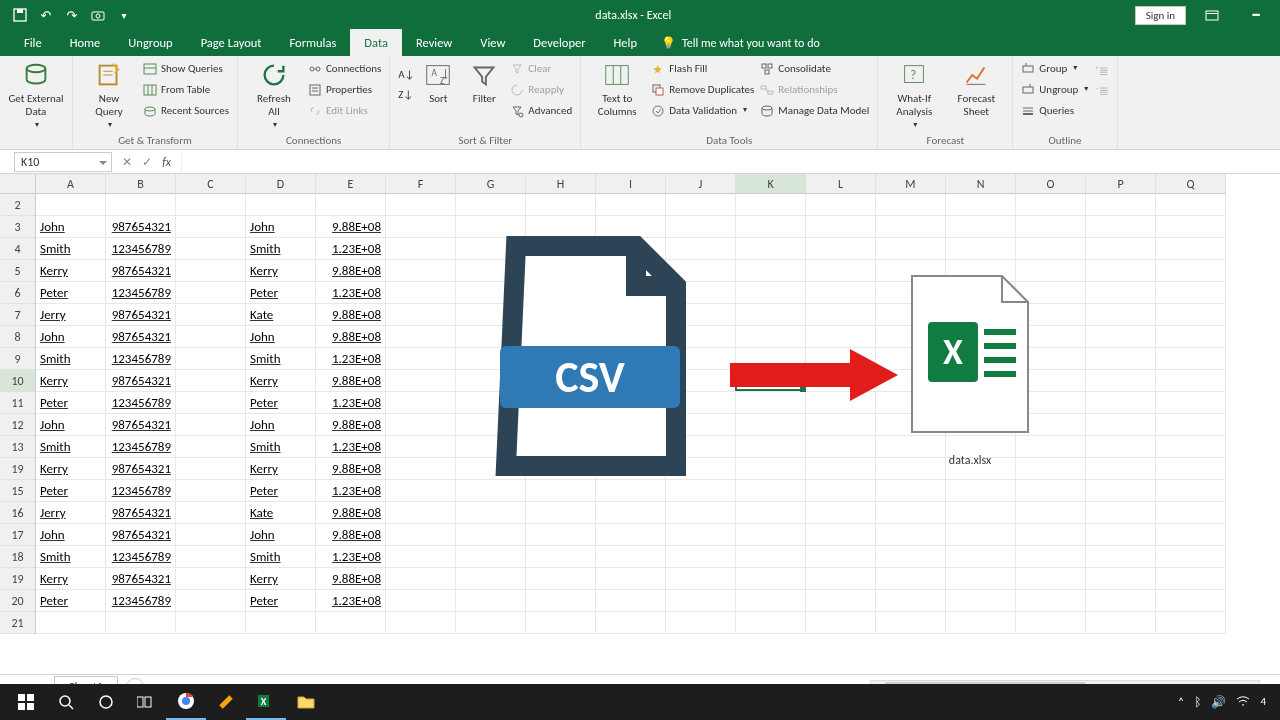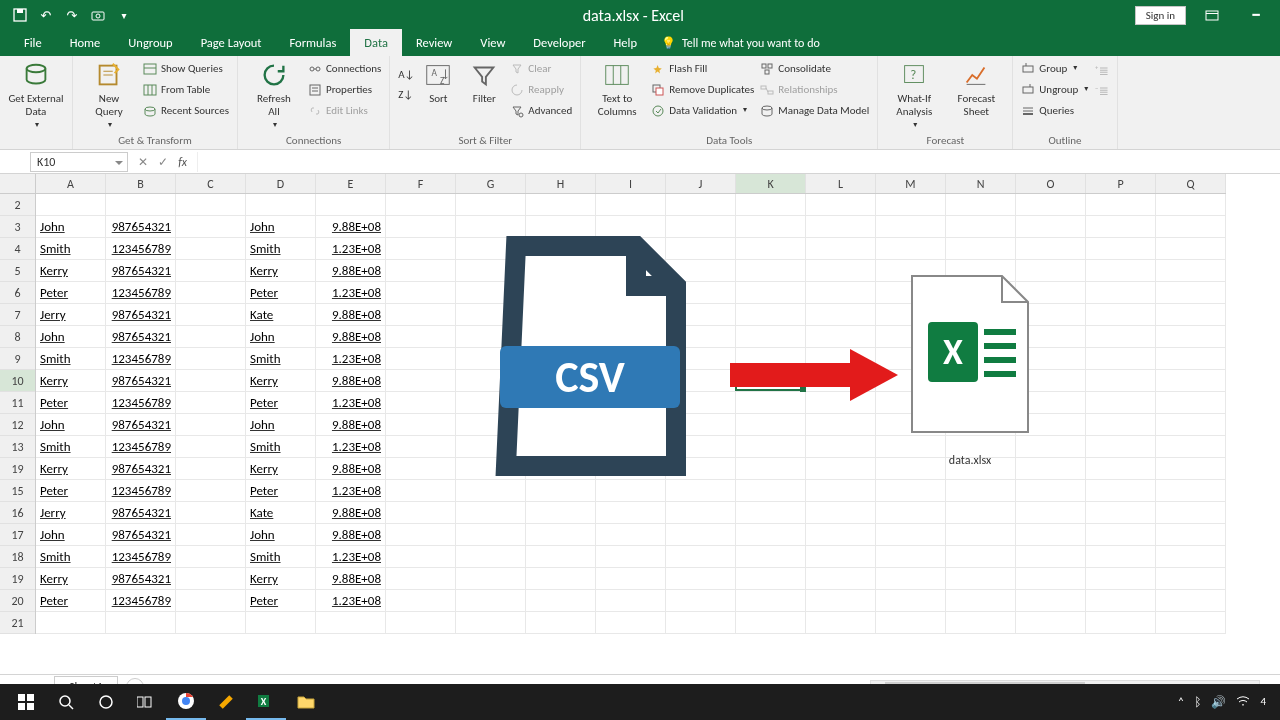--- a/index.html
+++ b/index.html
@@ -1,21 +1,21 @@
 <!DOCTYPE html>
 <html><head>
 <meta charset="utf-8">
 <style>
 * { margin:0; padding:0; box-sizing:border-box; font-family:"Segoe UI","Calibri",sans-serif; }
 body { width:1280px; height:720px; background:#fff; overflow:hidden; font-size:12px; color:#333; }
 
 .titlebar { height:30px; background:#0f6e3b; display:flex; align-items:center; color:#fff; }
 .qat { display:flex; align-items:center; gap:10px; padding-left:12px; }
 .qat .icon { width:16px; height:16px; display:flex; align-items:center; justify-content:center; font-size:13px; cursor:pointer; }
-.title-center { flex:1; text-align:center; font-size:16px; }
+.title-center { flex:1; text-align:center; font-size:12px; }
 .title-right { display:flex; align-items:center; gap:8px; padding-right:6px; }
 .signin-btn { background:#fff; color:#333; font-size:11px; padding:2px 10px; border:1px solid #c5c5c5; cursor:pointer; }
 .winbtn { width:36px; height:24px; display:flex; align-items:center; justify-content:center; font-size:12px; cursor:pointer; }
 
 .tabrow { height:26px; background:#0f6e3b; display:flex; align-items:flex-end; color:#fff; padding-left:10px; }
 .tab { padding:6px 14px; font-size:12.5px; cursor:pointer; }
 .tab.active { background:#f1f1f1; color:#217346; }
 .tabrow .tell { display:flex; align-items:center; gap:6px; padding:6px 10px; font-size:12px; }
 
 .ribbon { height:94px; background:#f1f1f1; border-bottom:1px solid #d4d4d4; display:flex; }
@@ -24,21 +24,21 @@
 .group-label { text-align:center; font-size:11px; color:#666; padding-top:2px; }
 .bigbtn { display:flex; flex-direction:column; align-items:center; width:56px; cursor:pointer; text-align:center; font-size:11px; line-height:1.2; gap:2px; }
 .bigbtn svg,.bigbtn .ico { width:30px; height:30px; }
 .col { display:flex; flex-direction:column; gap:3px; padding-top:2px; }
 .smallbtn { display:flex; align-items:flex-start; gap:4px; font-size:11px; cursor:pointer; white-space:nowrap; height:18px; }
 .smallbtn.dis { color:#a0a0a0; }
 .smallbtn .si { width:14px; height:14px; display:inline-block; }
 .chev { font-size:8px; margin-left:2px; }
 
 .formula-bar { height:24px; background:#fff; border-bottom:1px solid #d4d4d4; display:flex; align-items:center; }
-.namebox { width:98px; border:1px solid #ccc; margin:2px 0 2px 30px; height:20px; display:flex; align-items:center; padding:0 6px; font-size:12px; position:relative; }
+.namebox { width:98px; border:1px solid #ccc; margin:2px 0 2px 14px; height:20px; display:flex; align-items:center; padding:0 6px; font-size:12px; position:relative; }
 .namebox::after { content:""; position:absolute; right:4px; top:8px; border-left:4px solid transparent; border-right:4px solid transparent; border-top:4px solid #888; }
 .fb-icons { display:flex; gap:10px; padding:0 10px; color:#888; height:100%; align-items:center; }
 .fx { font-style:italic; font-size:12px; color:#555; }
 
 .sheet-area { position:relative; height:500px; overflow:hidden; background:#fff; }
 .corner { position:absolute; left:0; top:0; width:36px; height:20px; background:#f0f0f0; border-right:1px solid #ccc; border-bottom:1px solid #ccc; }
 .colheads { position:absolute; left:36px; top:0; height:20px; display:flex; background:#f0f0f0; border-bottom:1px solid #ccc; }
 .ch { width:70px; text-align:center; font-size:12px; border-right:1px solid #e1e1e1; line-height:20px; color:#444; }
 .rowheads { position:absolute; left:0; top:20px; width:36px; background:#f0f0f0; border-right:1px solid #ccc; }
 .rh { height:22px; text-align:center; font-size:12px; line-height:22px; border-bottom:1px solid #e1e1e1; color:#444; }

